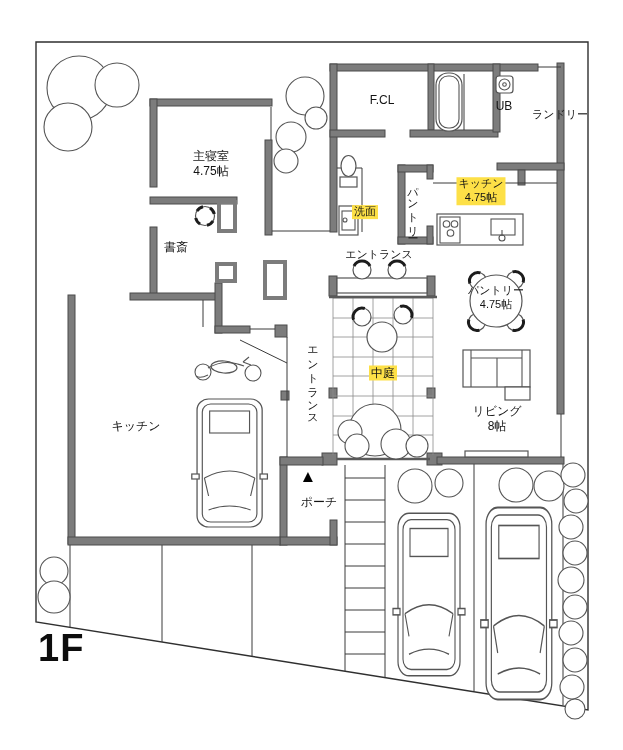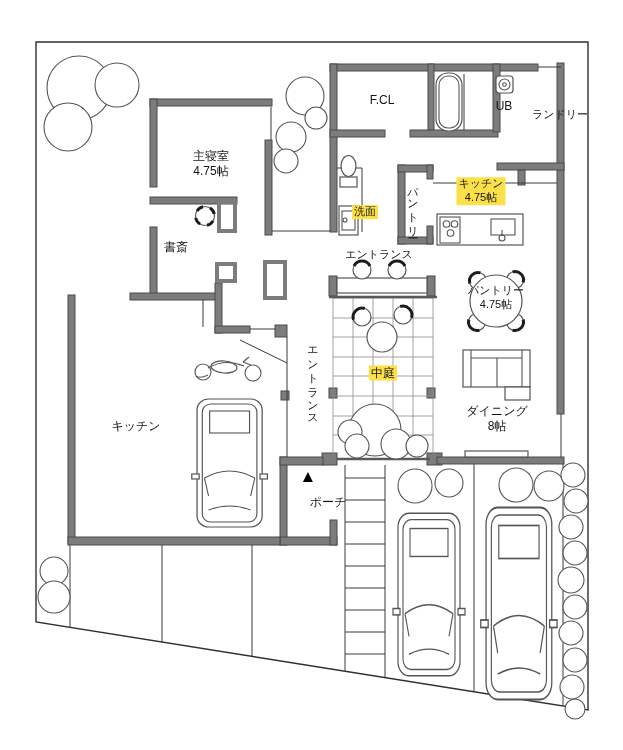--- a/index.html
+++ b/index.html
@@ -319,23 +319,24 @@
 
 <div class="lbl sm" style="left:379px;top:255px;">エントランス</div>
 <div class="lbl bg" style="left:383px;top:373px;">中庭</div>
 
 <div class="lbl sm" style="left:496px;top:298px;">
   <div>パントリー</div>
   <div>4.75帖</div>
 </div>
 
 <div class="lbl" style="left:497px;top:419px;">
-  <div>ダイニング</div>
+  <div>リビング</div>
   <div>8帖</div>
 </div>
 
 <div class="lbl sm vert" style="left:312px;top:380px;">エントランス</div>
 <div class="lbl" style="left:136px;top:426px;">キッチン</div>
 <div class="lbl arrow" style="left:308px;top:477px;">▲</div>
-<div class="lbl" style="left:328px;top:502px;">ポーチ</div>
-
+<div class="lbl" style="left:319px;top:502px;">ポーチ</div>
+
+<div class="lbl floor" style="left:38px;top:625px;">1F</div>
 
 </div>
 
 </body></html>

